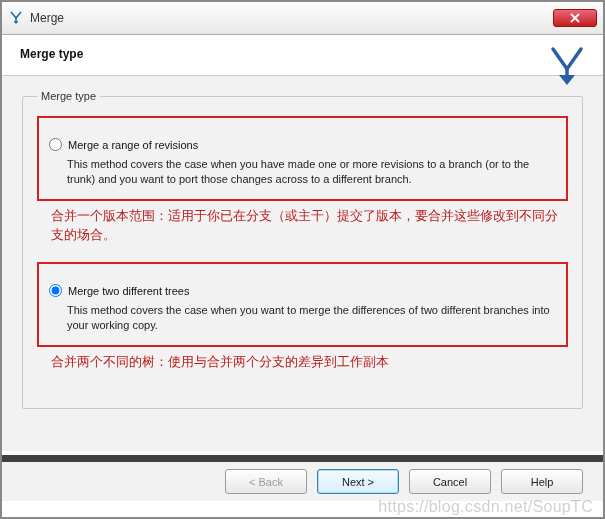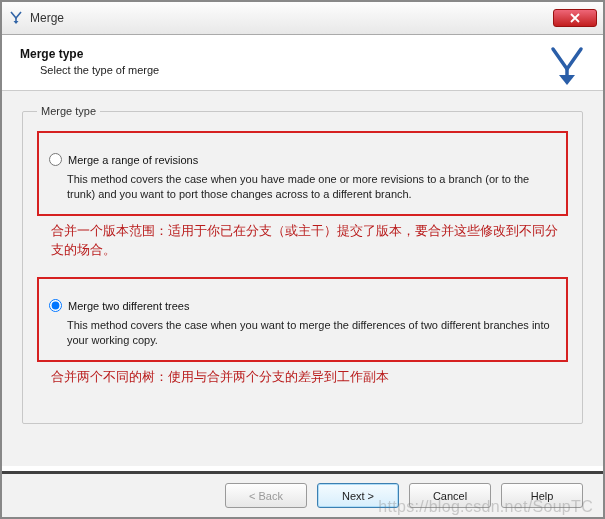--- a/index.html
+++ b/index.html
@@ -74,24 +74,24 @@
   .option-desc { margin-left: 18px; color: #222; line-height: 1.35; }
   .annotation {
     color: #b91c1c;
     font-size: 13px;
     margin: 6px 0 18px 14px;
     line-height: 1.45;
     font-family: "SimSun","Microsoft YaHei",sans-serif;
   }
   .button-bar {
     position: absolute;
-    bottom: 0; left: 0; right: 0;
+    bottom: 16px; left: 0; right: 0;
     height: 46px;
     background: #f2f2f2;
-    border-top: 3px solid #404040;
+    border-top: 7px solid #404040;
     display: flex;
     align-items: center;
     justify-content: flex-end;
     gap: 10px;
     padding-right: 20px;
   }
   .btn {
     min-width: 82px;
     height: 25px;
     background: linear-gradient(#fefefe, #e7e7e7);
@@ -131,21 +131,20 @@
   <span class="title-text">Merge</span>
   <div class="close-btn">
     <svg width="12" height="10" viewBox="0 0 12 10">
       <path d="M2 1 L10 9 M10 1 L2 9" stroke="#fff" stroke-width="1.8"></path>
     </svg>
   </div>
 </div>
 
 <div class="header">
   <div class="header-title">Merge type</div>
-  <div class="header-subtitle">Select the type of merge</div>
   <div class="header-icon">
     <svg width="44" height="44" viewBox="0 0 44 44">
       <path d="M8 4 L22 24 L36 4" stroke="#2a5ea8" stroke-width="3.5" fill="none" stroke-linecap="round"></path>
       <path d="M22 24 L22 34" stroke="#2a5ea8" stroke-width="3.5" fill="none"></path>
       <path d="M14 30 L22 40 L30 30 Z" fill="#2a5ea8"></path>
     </svg>
   </div>
 </div>
 
 <div class="content">

